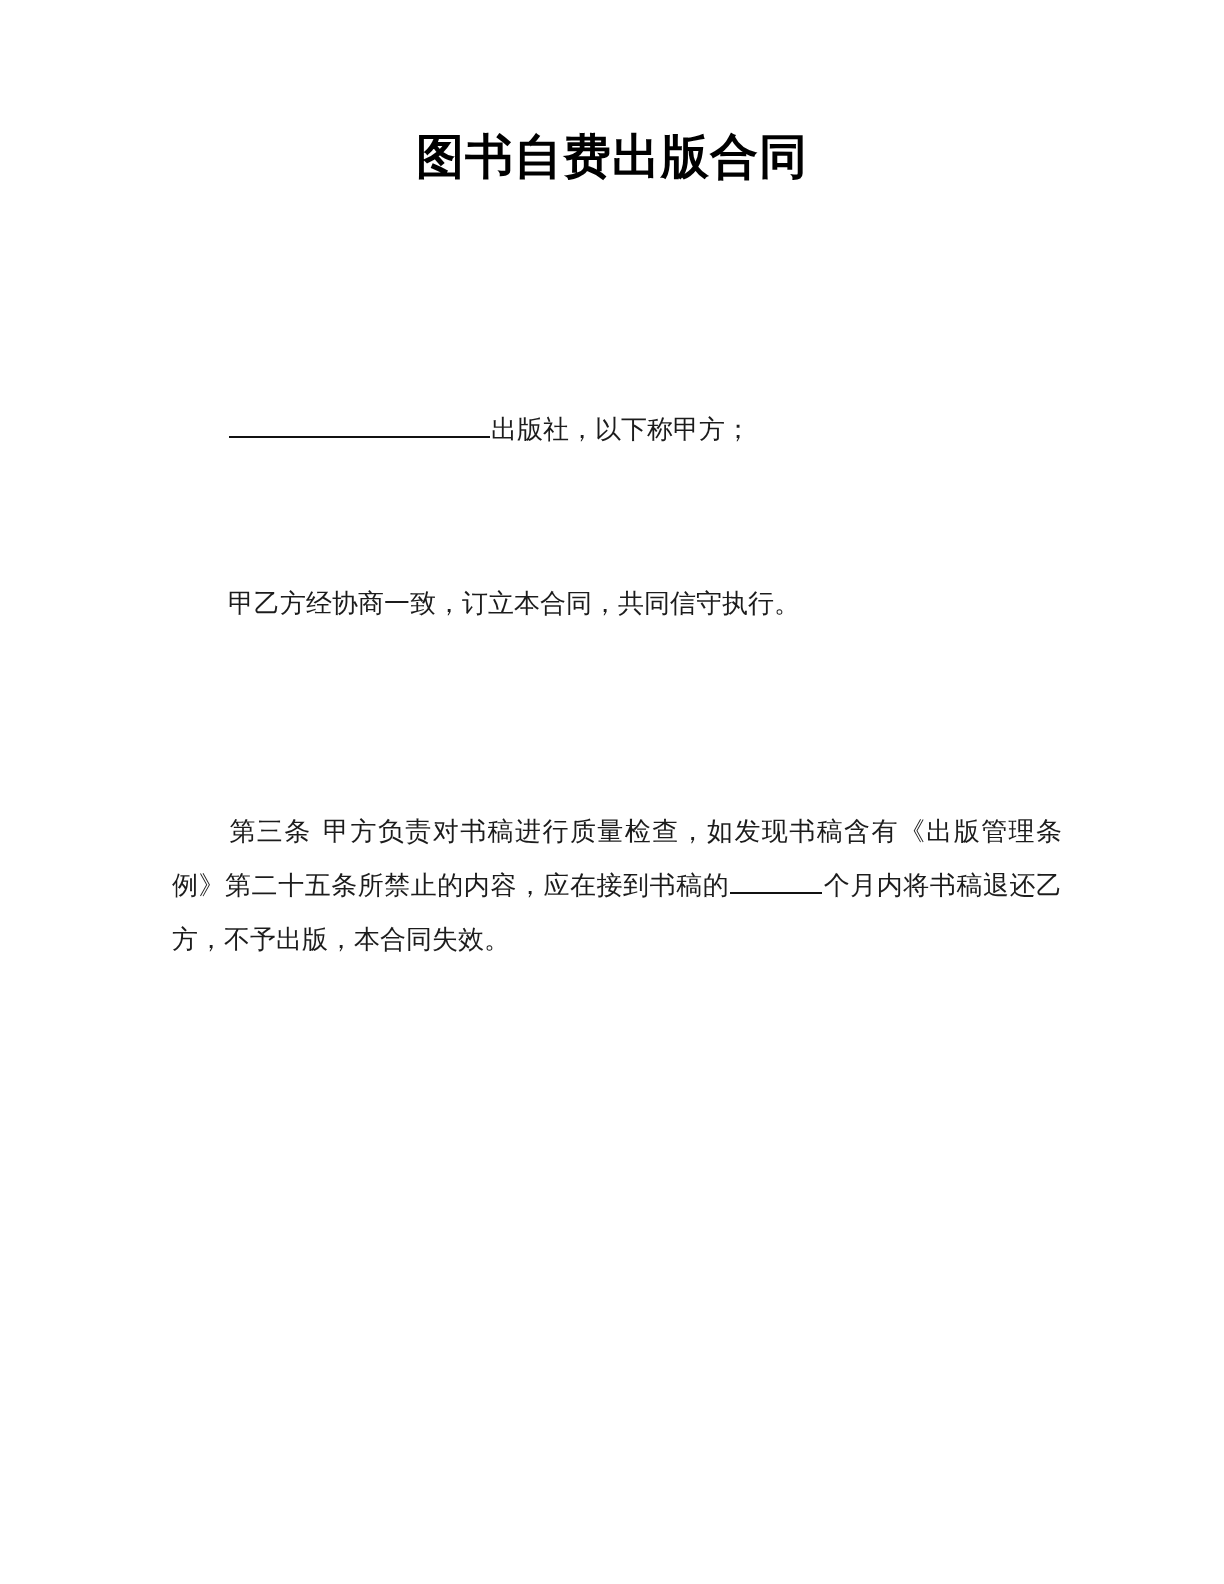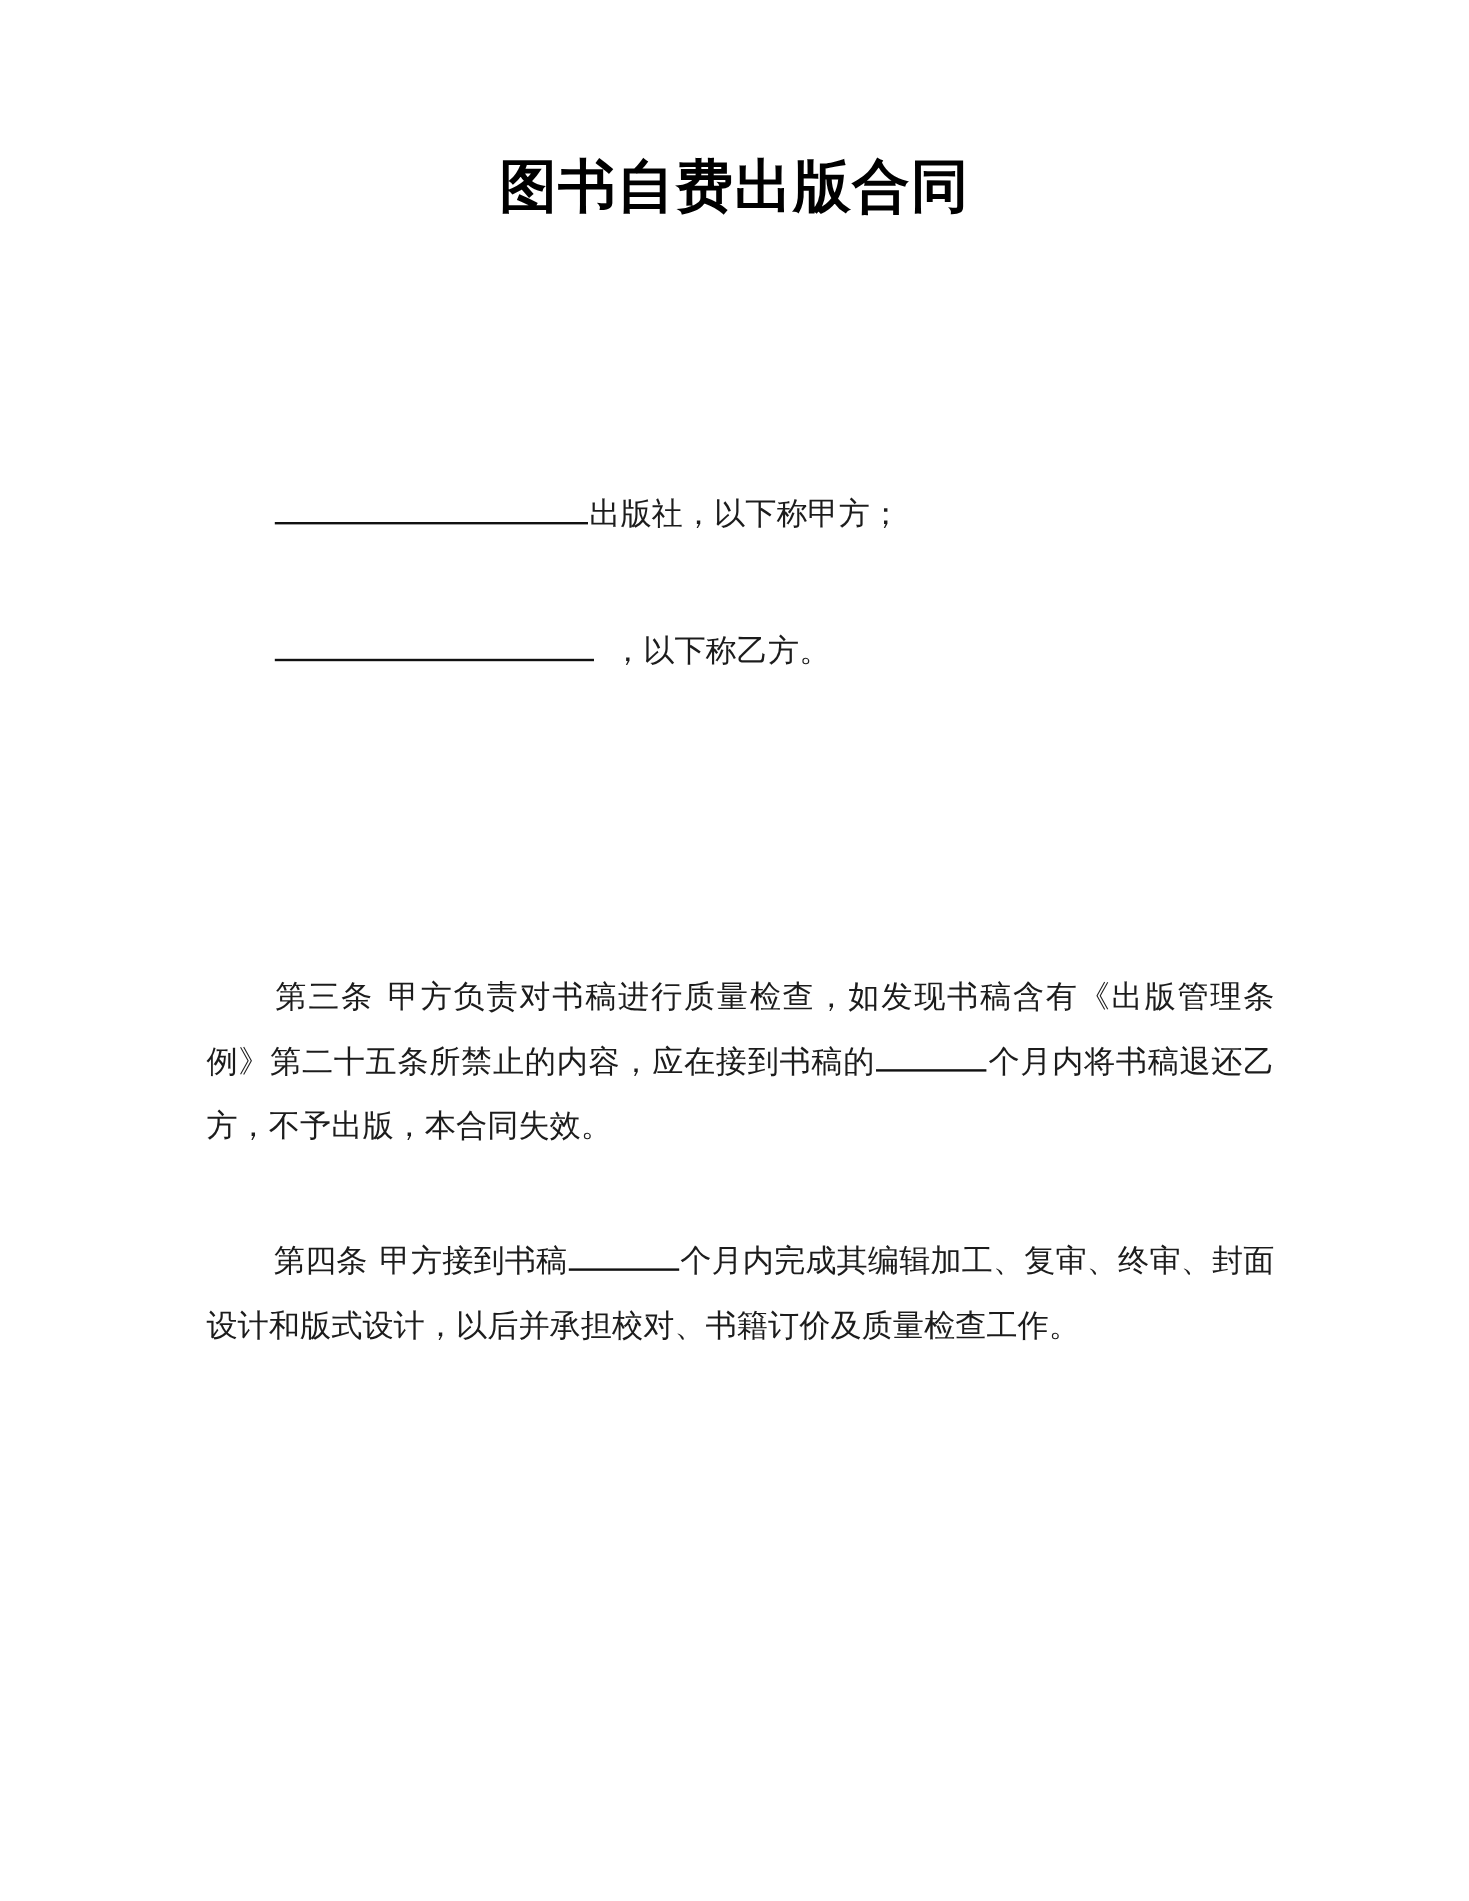--- a/index.html
+++ b/index.html
@@ -79,39 +79,36 @@
   <div class="doc-title">图书自费出版合同</div>
 
   <div class="body-block">
 
     <p class="para">
       <span class="indent"></span><span class="blank w261"></span><span>出版社，以下称甲方；</span>
     </p>
 
     <div class="gap-large"></div>
 
-    <p class="para">
-      <span class="indent"></span><span class="blank w266"></span><span class="spacer-sm"></span><span>，以下称乙方。</span>
-    </p>
 
     <div class="gap-large"></div>
 
+    <p class="para">
+      <span class="indent"></span><span>甲乙方经协商一致，订立本合同，共同信守执行。</span>
+    </p>
 
     <div class="gap-med"></div>
 
 
     <div class="gap-med"></div>
 
 
     <div class="gap-med"></div>
 
     <p class="para">
       <span class="indent"></span><span class="art-label">第三条</span><span class="art-gap"></span><span>甲方负责对书稿进行质量检查，如发现书稿含有《出版管理条例》第二十五条所禁止的内容，应在接到书稿的</span><span class="blank w92"></span><span>个月内将书稿退还乙方，不予出版，本合同失效。</span>
     </p>
 
     <div class="gap-med"></div>
 
-    <p class="para">
-      <span class="indent"></span><span class="art-label">第四条</span><span class="art-gap"></span><span>甲方接到书稿</span><span class="blank w92"></span><span>个月内完成其编辑加工、复审、终审、封面设计和版式设计，以后并承担校对、书籍订价及质量检查工作。</span>
-    </p>
 
   </div>
 </div>
 
 </body></html>

